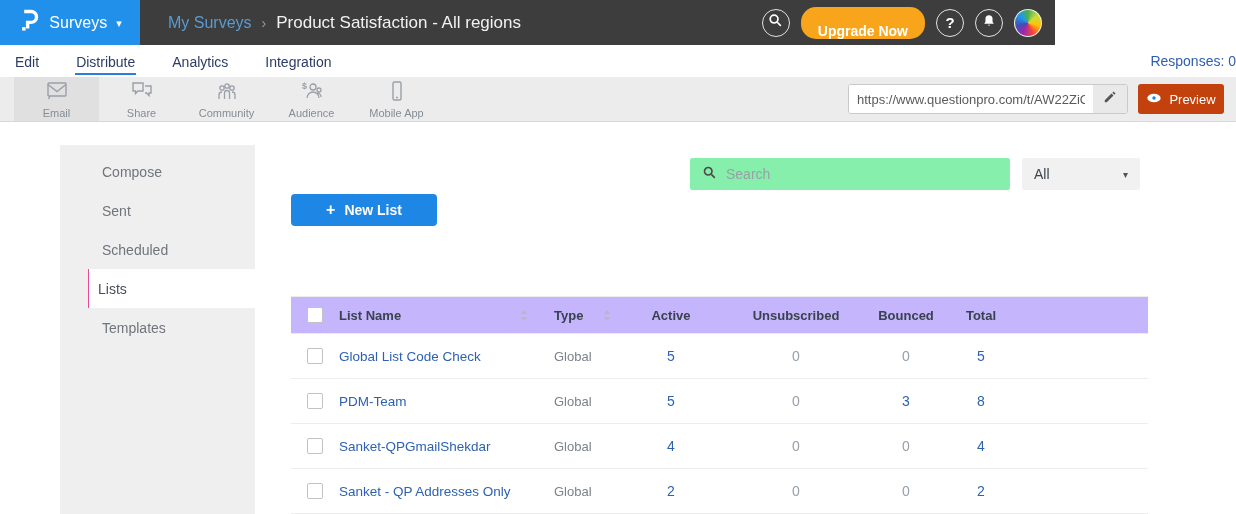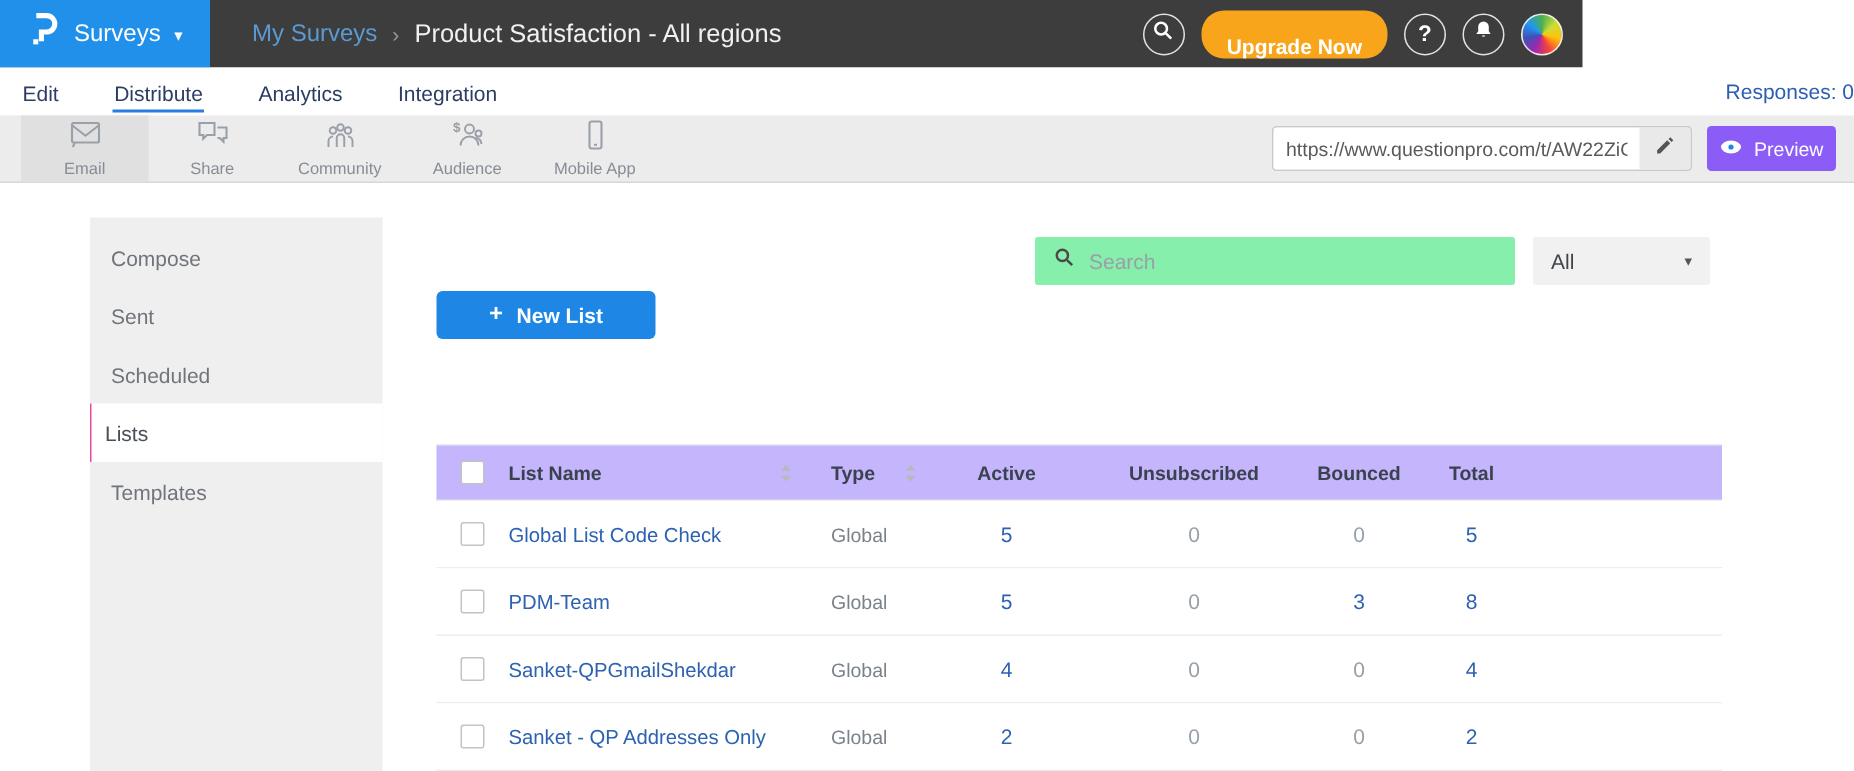--- a/index.html
+++ b/index.html
@@ -43,27 +43,27 @@
   .ribbon-tab.active { background:#e0e0e0; }
   .ribbon-tab svg { stroke:#9aa0a8; }
   .ribbon-label { font-size:11px; color:#868d96; }
   .url-group { margin-left:auto; display:flex; align-items:center; gap:10px; padding-right:12px; }
   .url-box { width:280px; height:30px; background:#fff; border:1px solid #c9c9c9; border-radius:3px;
              display:flex; align-items:stretch; overflow:hidden; }
   .url-input { flex:1; border:none; outline:none; font-size:13px; color:#5a5a5a; padding:0 8px;
                font-family:"Liberation Sans", sans-serif; background:#fff; min-width:0; }
   .url-edit { width:34px; background:#e9e9e9; display:flex; align-items:center; justify-content:center;
               cursor:pointer; }
-  .preview-btn { height:30px; width:86px; background:#8b5cf6; border:none; border-radius:3px; color:#fff;
+  .preview-btn { height:30px; width:86px; background:#c2410c; border:none; border-radius:3px; color:#fff;
                  font-size:13px; display:flex; align-items:center; justify-content:center; gap:7px;
                  cursor:pointer; font-family:"Liberation Sans", sans-serif; }
 
   
   .sidebar { position:absolute; left:60px; top:145px; width:195px; height:369px; background:#efefef;
-             padding-top:7px; }
+             padding-top:7px;padding-left:28px; }
   .side-item { height:39px; display:flex; align-items:center; padding-left:14px; font-size:14px;
                color:#70757c; cursor:pointer; }
   .side-item.active { background:#fff; border-left:1px solid #ec4899; padding-left:9px; color:#494f57; }
 
   
   .search-box { position:absolute; left:690px; top:158px; width:320px; height:32px; background:#86efac;
                 border-radius:2px; display:flex; align-items:center; padding-left:12px; gap:9px; }
   .search-box input { border:none; outline:none; background:transparent; font-size:14px; color:#555;
                       flex:1; font-family:"Liberation Sans", sans-serif; }
   .search-box input::placeholder { color:#9aa0a6; }

